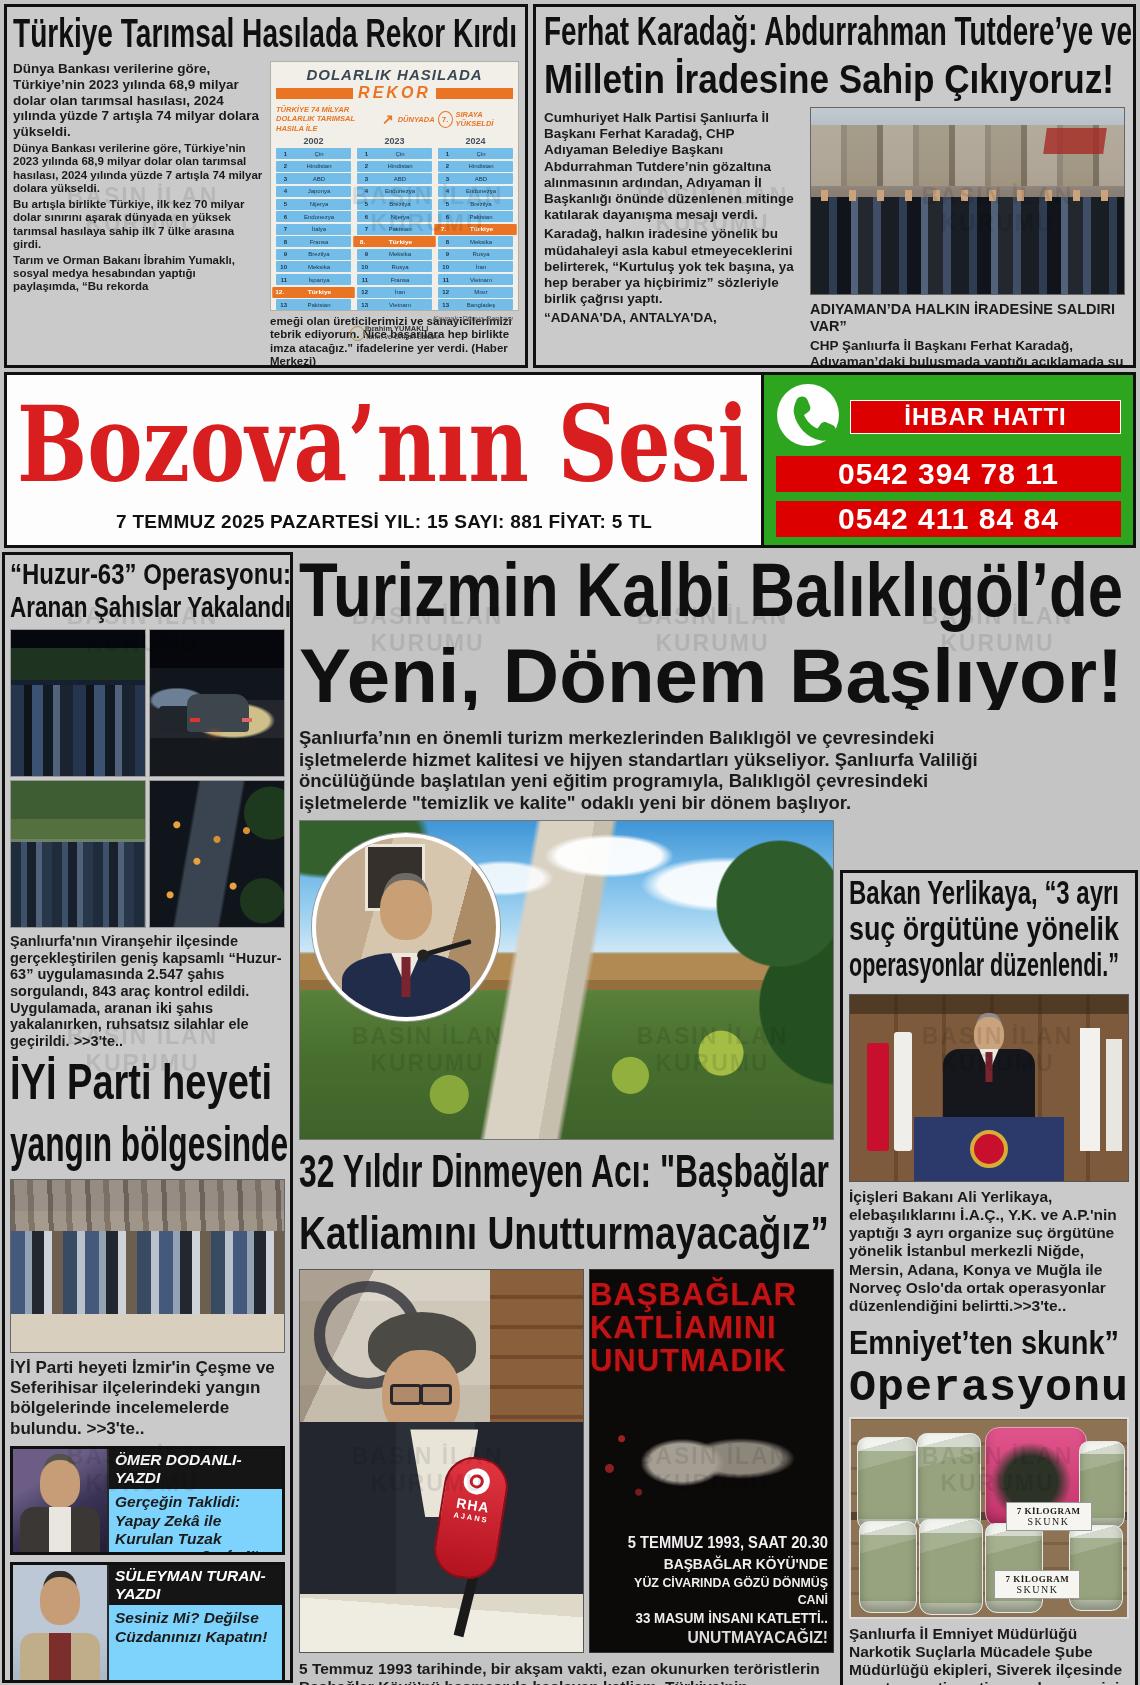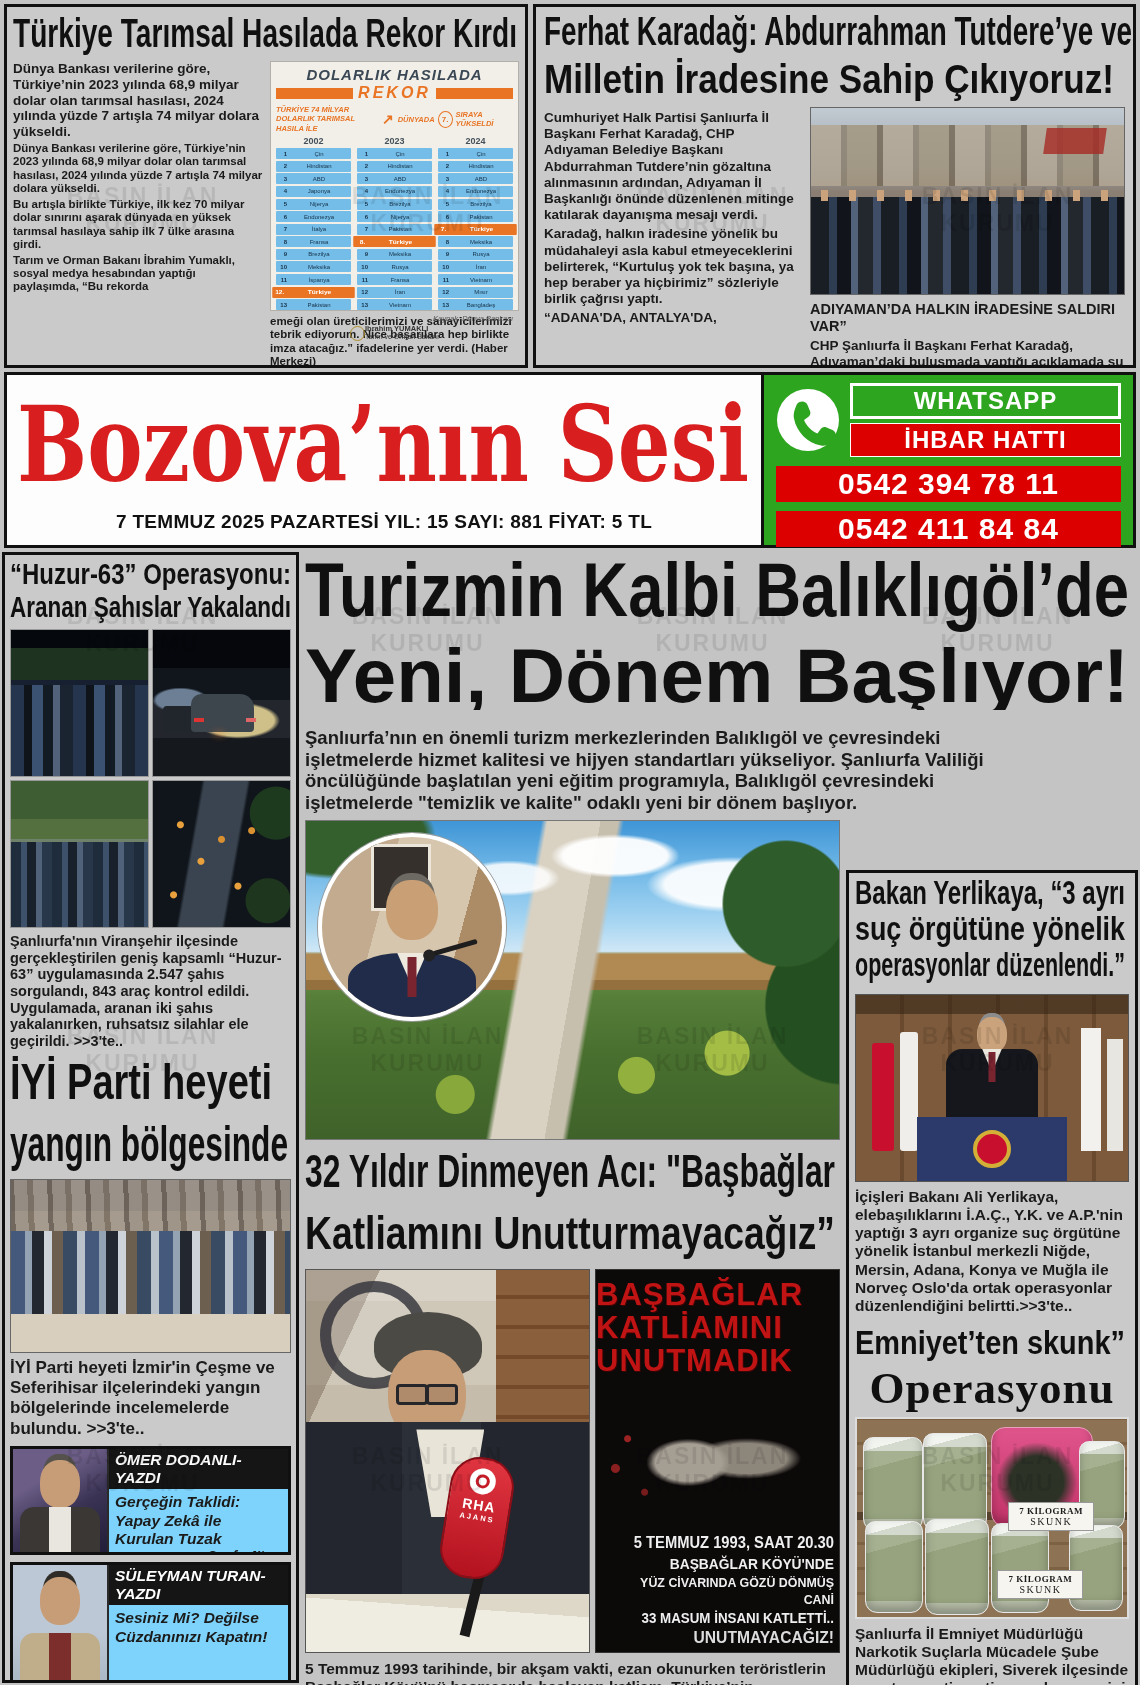--- a/index.html
+++ b/index.html
@@ -237,21 +237,21 @@
     background:#15171d;border-radius:16px 16px 0 0;}
   .ylk-suit::before{content:"";position:absolute;left:50%;top:0;transform:translateX(-50%);
     width:20px;height:24px;background:#ece8de;clip-path:polygon(0 0,100% 0,50% 100%);}
   .ylk-suit::after{content:"";position:absolute;left:50%;top:3px;transform:translateX(-50%);
     width:7px;height:30px;background:#7a2430;}
   .podium{position:absolute;left:50%;bottom:0;transform:translateX(-50%);width:150px;height:34%;
     background:#2c3a6b;}
   .podium::before{content:"";position:absolute;left:50%;top:50%;transform:translate(-50%,-50%);
     width:30px;height:30px;border-radius:50%;border:4px solid #d4af37;background:#c8102e;}
   .body-r{font-size:15.5px;line-height:1.18;font-weight:700;margin:6px 0;}
-  .sk2{font-family:Liberation Serif, serif;font-weight:bold;font-size:45px;text-align:center;
+  .sk2{font-family:Liberation Mono, monospace;font-weight:bold;font-size:45px;text-align:center;
        line-height:1;margin:0 0 6px;color:#101010;letter-spacing:1px;}
   .ph-drugs{height:198px;border:2px solid #ddd;background:
     linear-gradient(180deg,rgba(0,0,0,0) 47%,#55412c 47% 51%,rgba(0,0,0,0) 51%),
     repeating-linear-gradient(0deg,#8d7253 0 22px,#7c6143 22px 25px);}
   .bag{position:absolute;border-radius:10px 10px 12px 12px;border:1px solid #e8e8e8;
     box-shadow:inset 0 -6px 10px rgba(0,0,0,.25);background:
     linear-gradient(165deg,rgba(255,255,255,.75) 0 12%,rgba(255,255,255,.15) 12% 30%,rgba(0,0,0,0) 30%),
     linear-gradient(180deg,#cdd3c5 0 14%,#97a37e 14% 88%,#b8bfa9 88%);}
   .bagp{background:radial-gradient(ellipse at 45% 55%,#2c3226 0 34%,rgba(0,0,0,0) 52%),
     linear-gradient(#e0558c,#c23368);border-radius:14px;border:1px solid #e8a0bf;}
@@ -551,21 +551,20 @@
     </div>
     <div class="mast-right">
       <div class="wa-top">
         <div class="wa-circle">
           <svg viewBox="0 0 64 64" width="64" height="64">
             <circle cx="32" cy="32" r="31" fill="#ffffff"></circle>
             <path d="M21 16c4-4 9-2.5 10.5 1l2.5 6c1 2.5 0 5-2.5 6.5l-3.5 2.5c2.5 6 7.5 11 13.5 13.5l2.5-3.5c1.5-2.5 4-3.5 6.5-2.5l6 2.5c3.5 1.5 5 6.5 1 10.5-2.5 3.5-7.5 6-12.5 5-13.5-2.5-24.5-13.5-27-27-1-5 1-10 3-14.5z" fill="#2da51f"></path>
           </svg>
         </div>
         <div class="wa-labels">
-          <div class="wa-l1">WHATSAPP</div>
           <div class="wa-l2">İHBAR HATTI</div>
         </div>
       </div>
       <div class="wa-num">0542 394 78 11</div>
       <div class="wa-num">0542 411 84 84</div>
     </div>
   </div>
 
   <div class="main">
 

